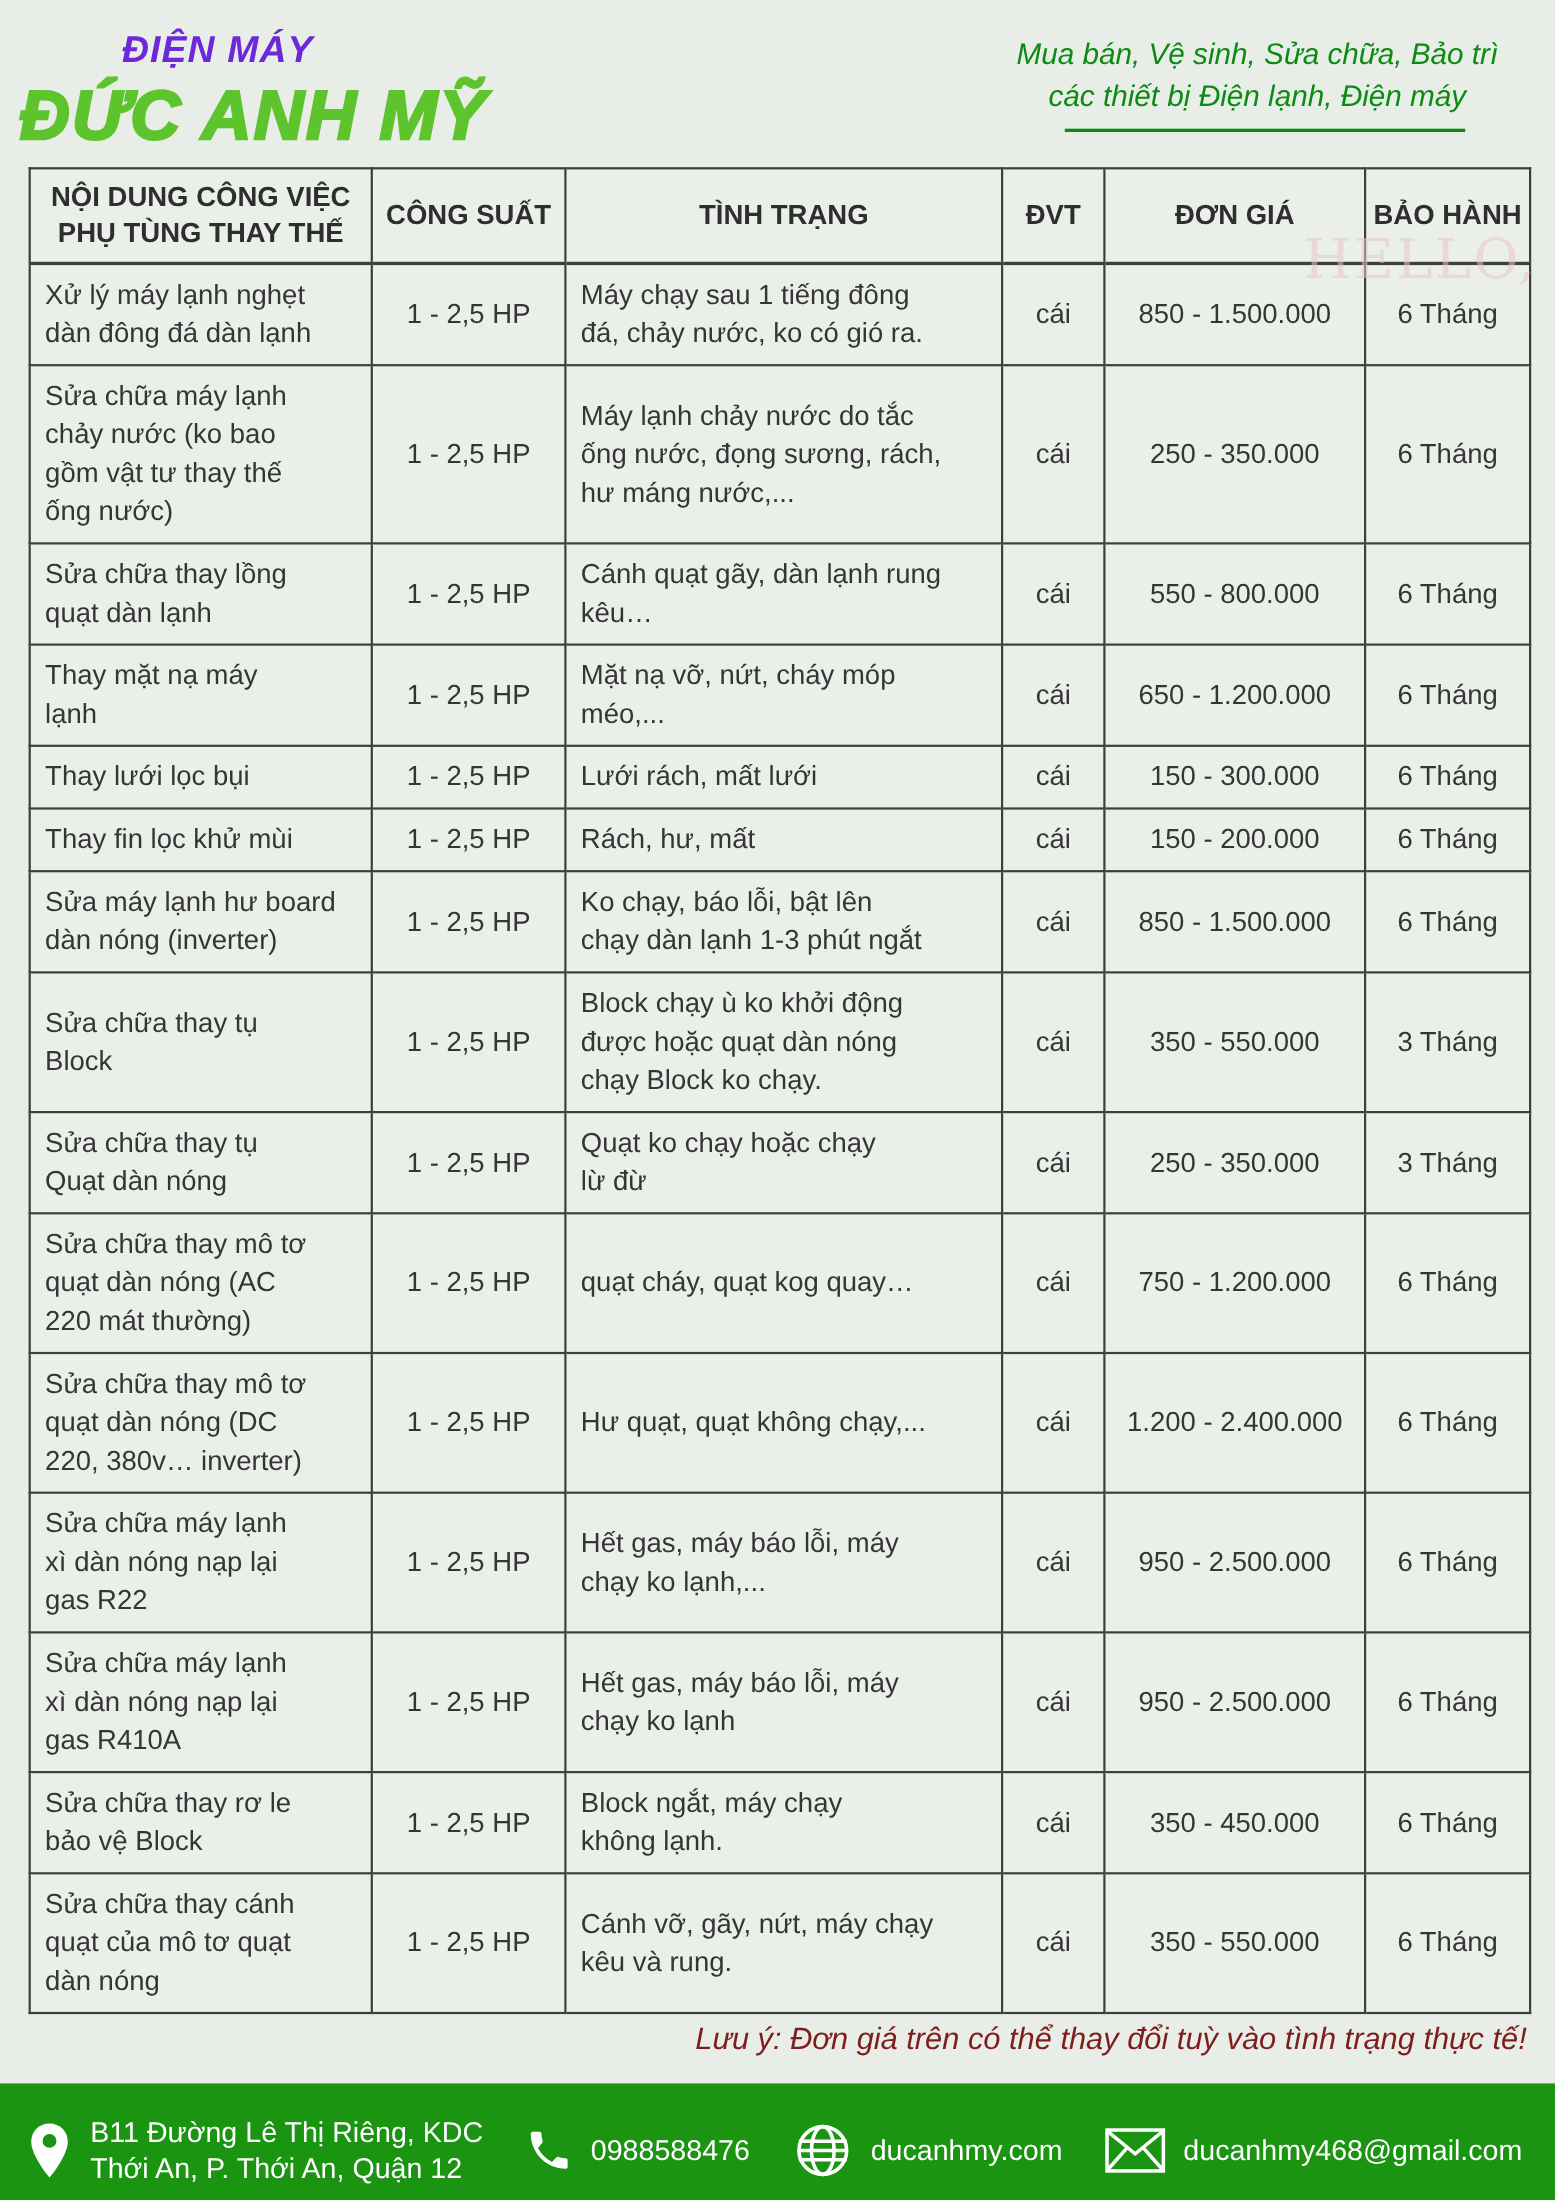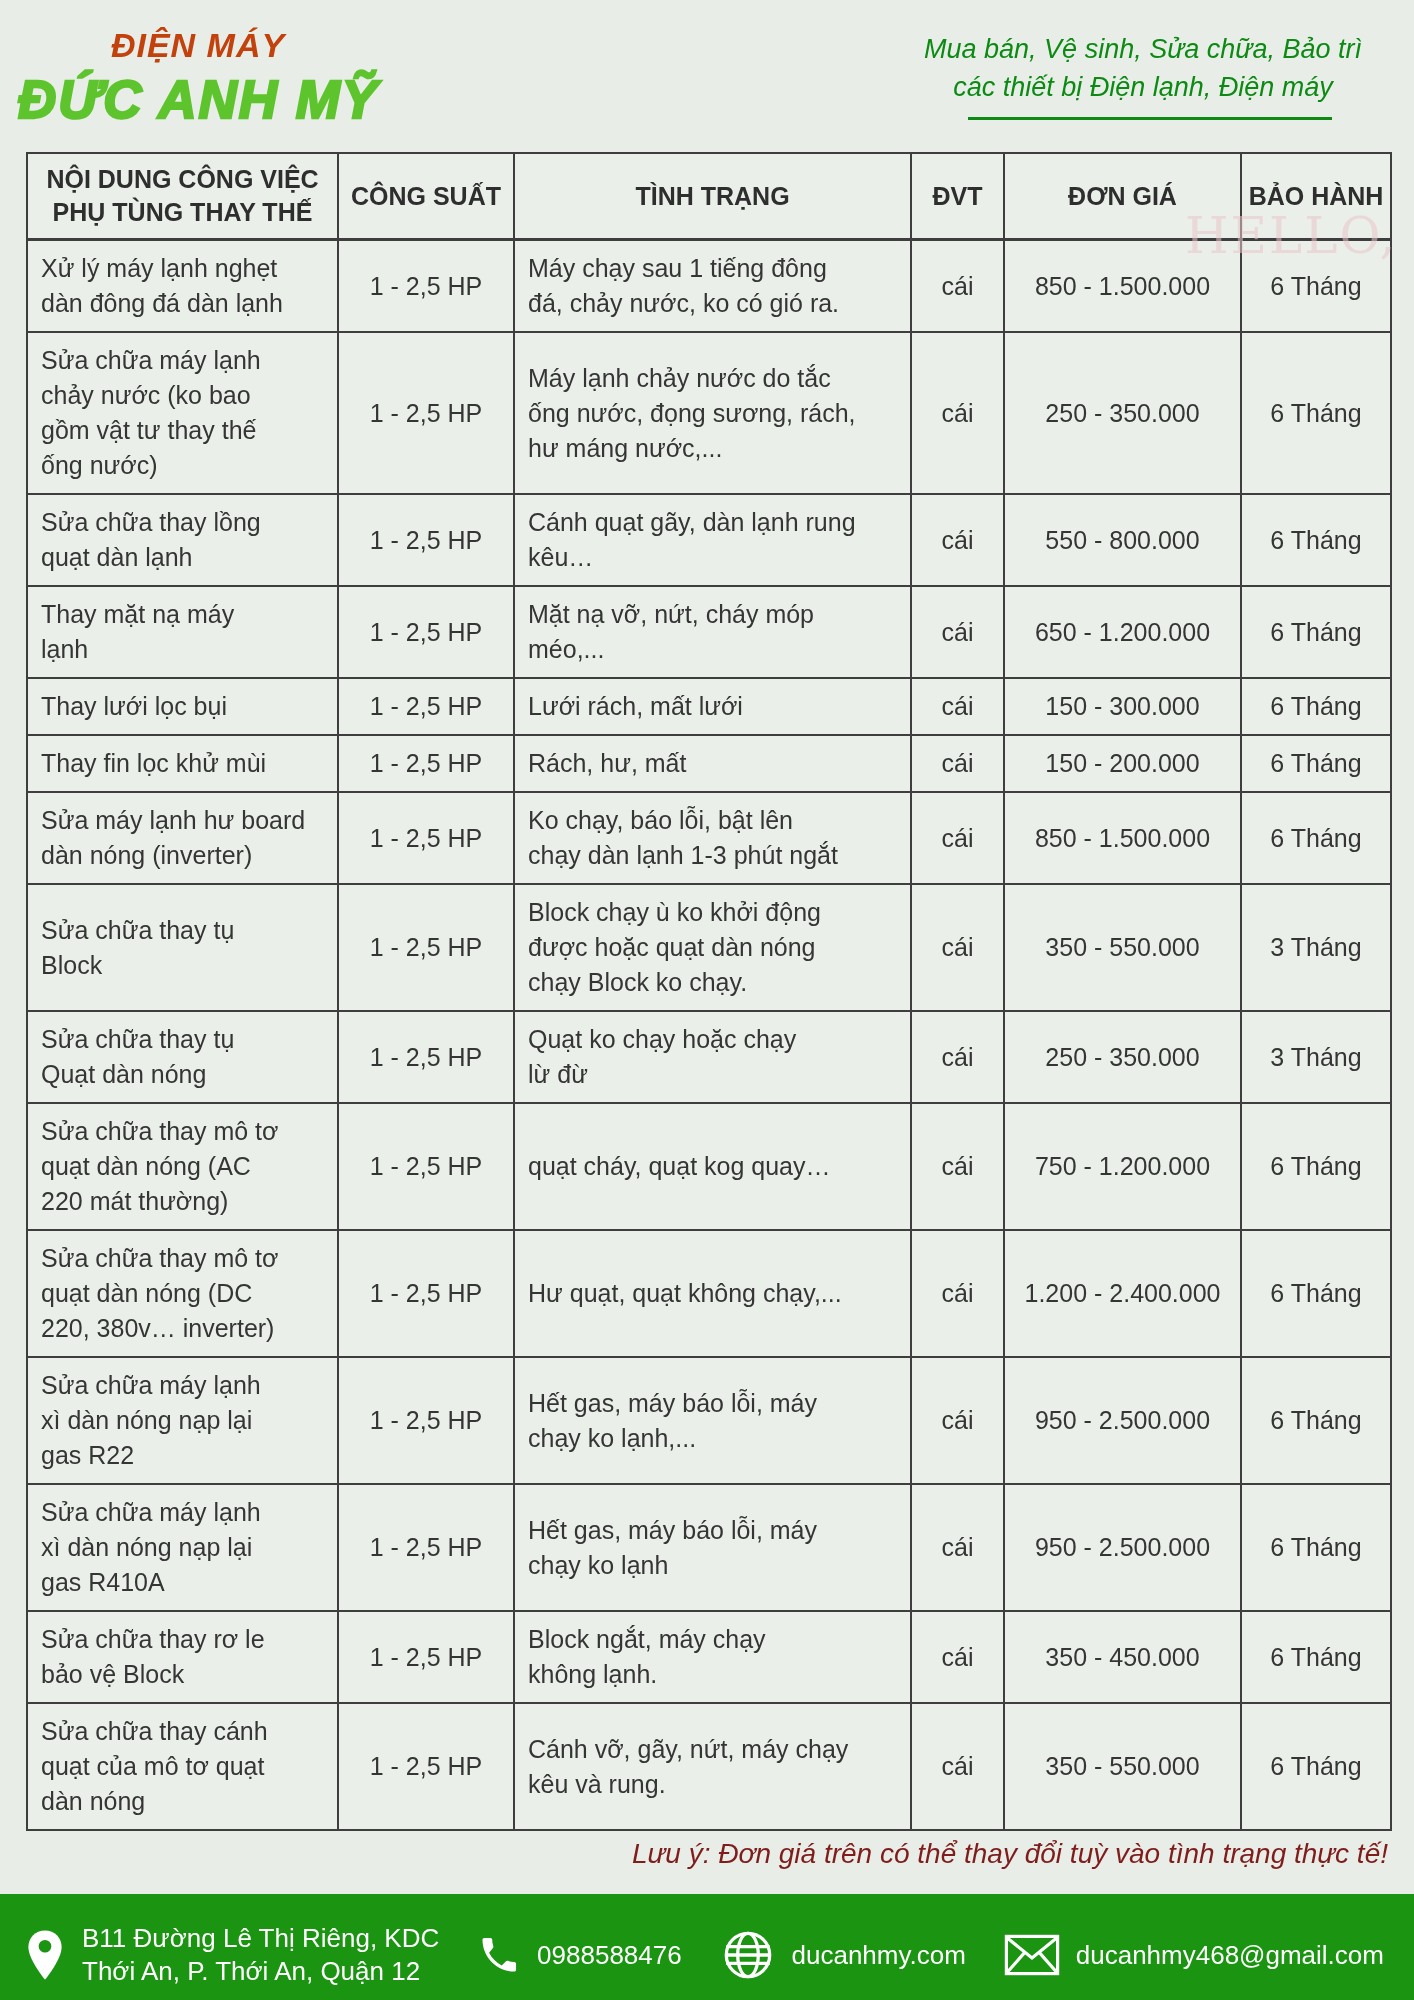--- a/index.html
+++ b/index.html
@@ -9,24 +9,24 @@
     background:#e8eee7;
     font-family:"Liberation Sans", sans-serif;
     color:#353535;
     overflow:hidden;
   }
 
   
   .logo { position:absolute; left:18px; top:26px; width:360px; font-style:italic; }
   .logo-top {
     text-align:center; font-size:34px; font-weight:bold;
-    color:#c2410c; letter-spacing:1px;
+    color:#6d28d9; letter-spacing:1px;
   }
   .logo-main {
-    margin-top:4px; font-size:53px; font-weight:bold;
+    margin-top:4px; font-size:63px; font-weight:bold;
     color:#5ec42d; -webkit-text-stroke:2.5px #5ec42d;
     letter-spacing:2px; white-space:nowrap;
   }
   .tagline {
     position:absolute; right:52px; top:30px; text-align:center;
     font-style:italic; font-size:27px; line-height:38px; color:#0d8a14;
   }
   .tagline-underline {
     position:absolute; left:968px; top:117px; width:364px; height:0;
     border-top:3px solid #0d8a14;

